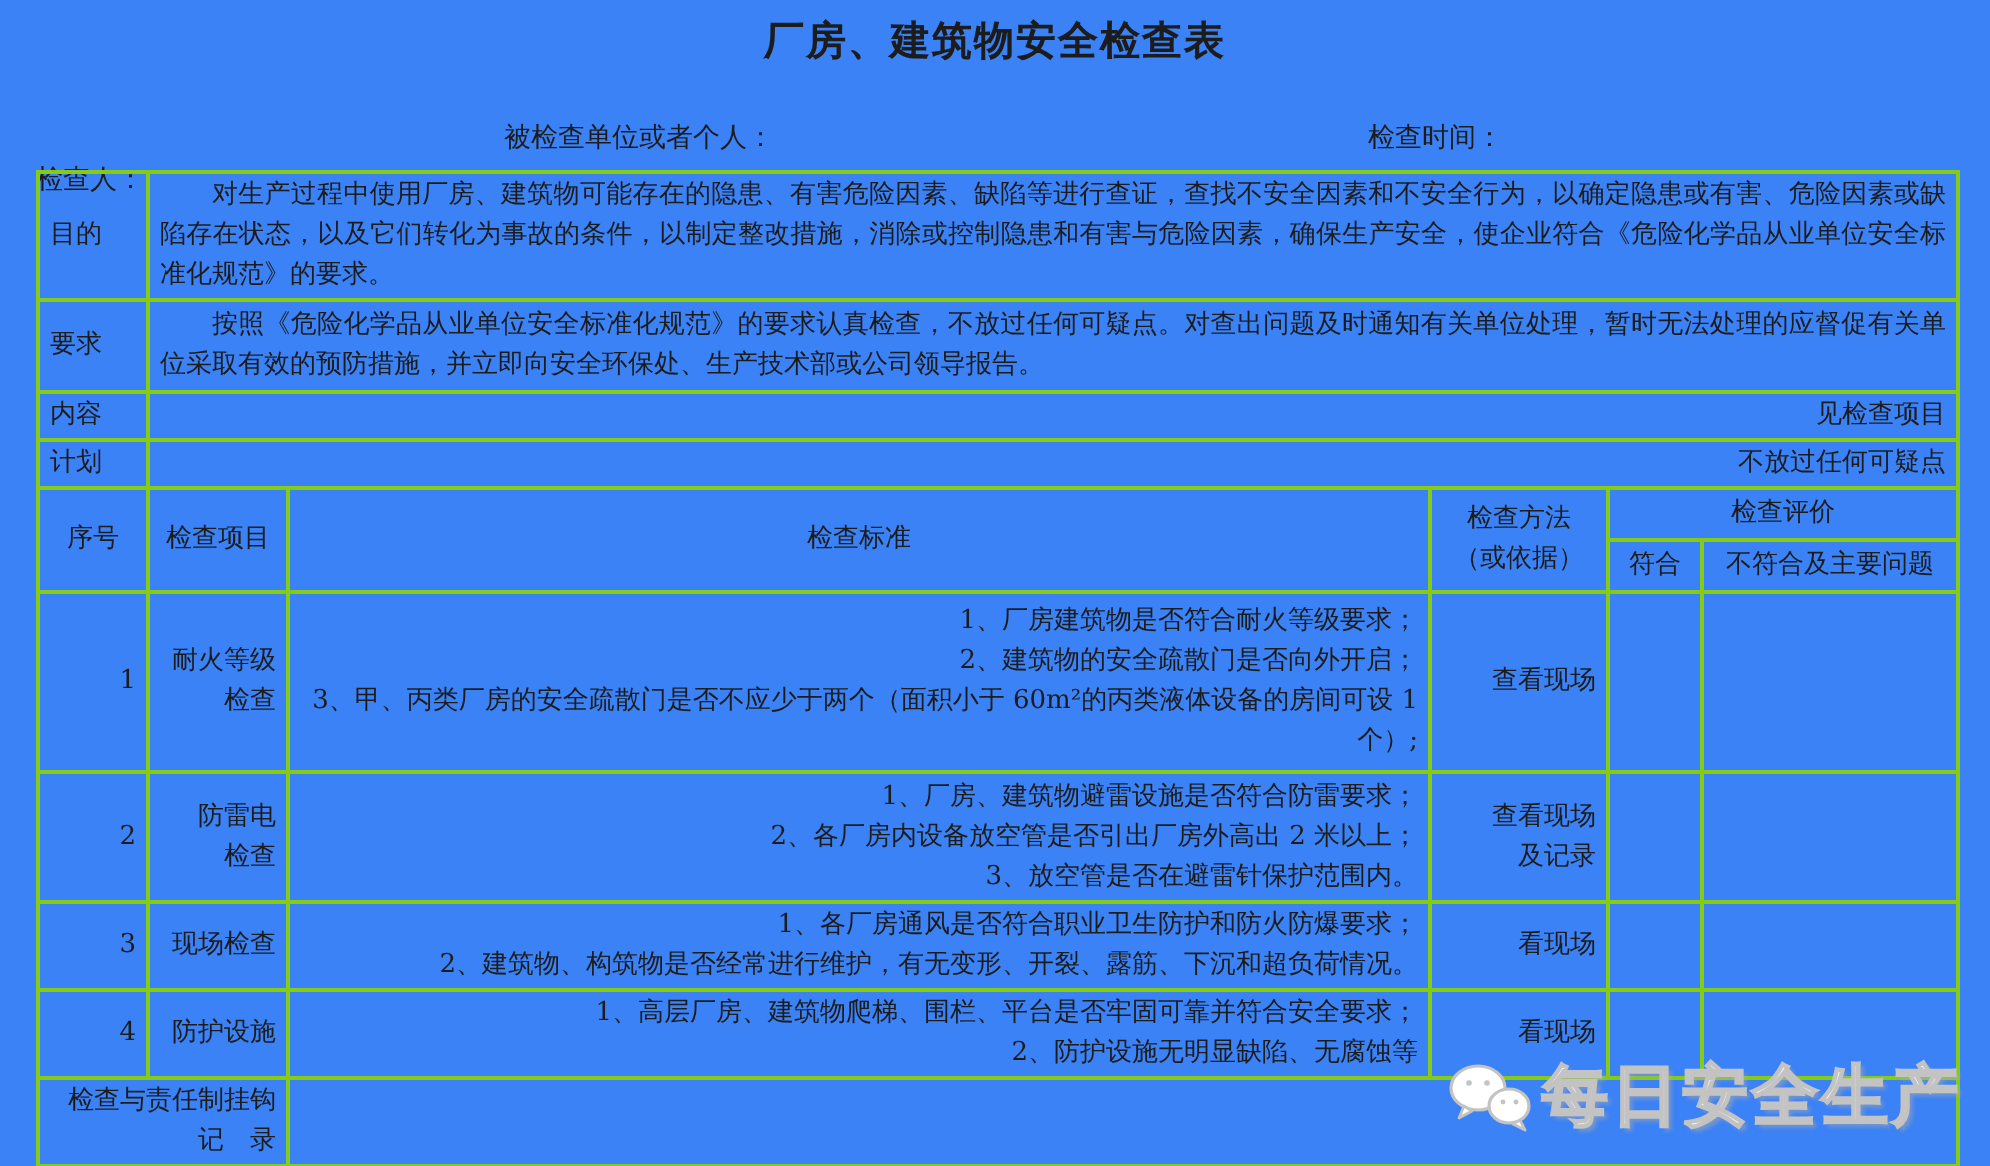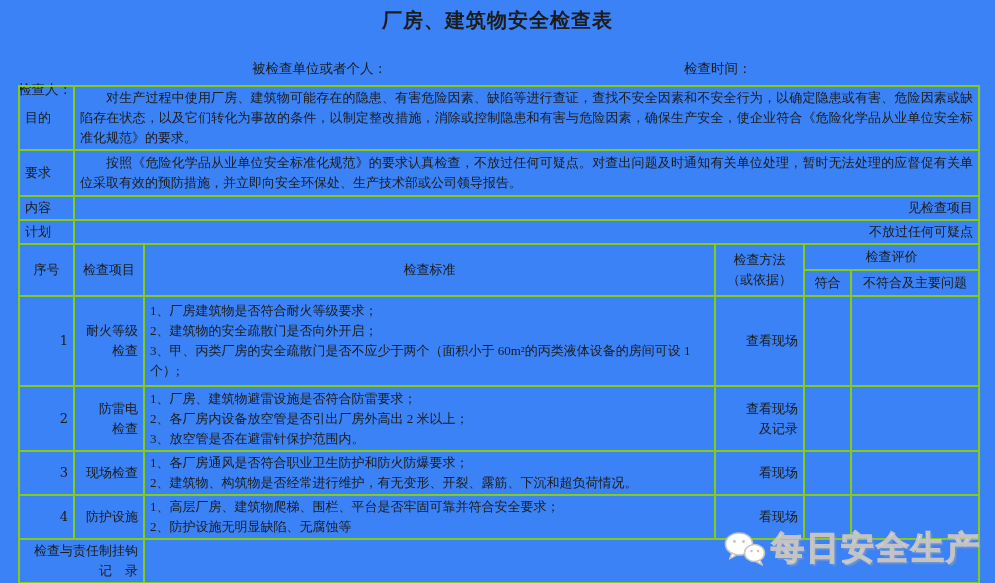--- a/index.html
+++ b/index.html
@@ -40,21 +40,21 @@
     border: 2px solid #84cc16;
     font-size: 13px;
     line-height: 20px;
     padding: 1px 5px;
     vertical-align: middle;
     overflow: hidden;
   }
   td.lab { text-align: left; padding: 1px 2px; }
   td.para { text-align: justify; text-indent: 2em; }
   td.center { text-align: right; }
-  td.std { text-align: left; font-family: Liberation Serif, serif; }
+  td.std { text-align: right; }
   .pre { white-space: pre-line; }
 
   tr.h-purpose td { height: 62px; }
   tr.h-require td { height: 46px; }
   tr.h-content td { height: 21px; }
   tr.h-plan td { height: 22px; }
   tr.h-head td { height: 26px; text-align: center; }
   tr.h-row1 td { height: 90px; }
   tr.h-row2 td { height: 65px; }
   tr.h-row3 td { height: 44px; }

